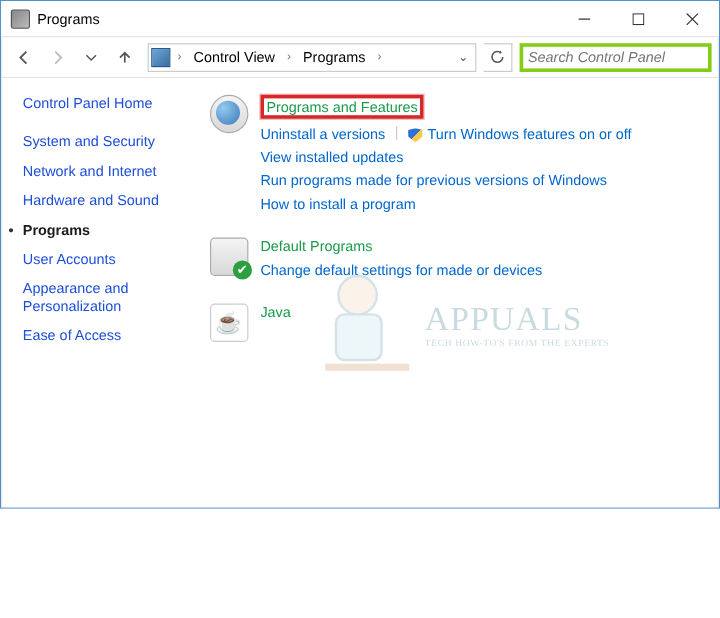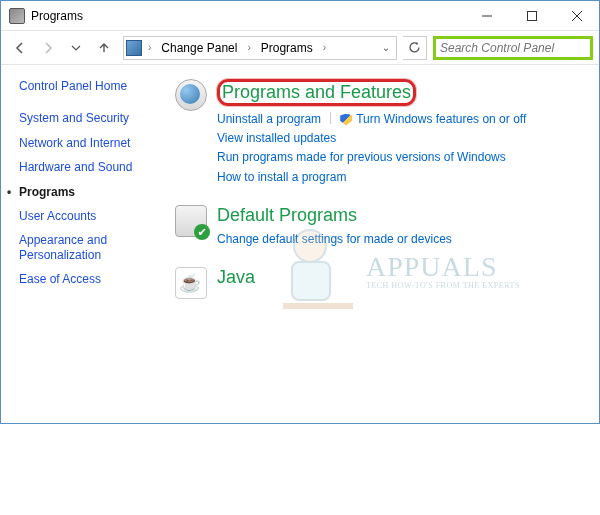--- a/index.html
+++ b/index.html
@@ -84,40 +84,40 @@
   .sicon.defaults::after{
     content:"✔"; position:absolute; right:-4px; bottom:-4px; width:16px; height:16px;
     background:#2e9f3e; color:#fff; border-radius:50%; font-size:11px; line-height:16px; text-align:center;
   }
   .sicon.java { background:#fff; border:1px solid #ccc; border-radius:4px; }
   .sicon.java::after{
     content:"☕"; position:absolute; left:0; top:0; width:30px; height:30px;
     font-size:18px; line-height:30px; text-align:center; color:#d1632a;
   }
   .section .sbody { flex:1; }
-  .section h2 { font-size:18px; font-weight:400; color:#1a9a4b; margin-bottom:4px; cursor:pointer;border-radius:11px; }
+  .section h2 { font-size:12px; font-weight:400; color:#1a9a4b; margin-bottom:4px; cursor:pointer; }
   .highlighted h2 {
     border: 3px solid #d62828; padding:0 2px; display:inline-block;
     box-shadow: 0 0 0 1px rgba(214,40,40,.3);
   }
   .links { display:flex; flex-wrap:wrap; gap:0 8px; }
   .links a {
     color:#0066cc; font-size:12px; text-decoration:none; cursor:pointer;
     display:inline-flex; align-items:center; gap:4px; line-height:1.6;
   }
   .links .divider { color:#ccc; }
   .shield {
     width:12px; height:12px; display:inline-block;
     background:
       linear-gradient(135deg,#2e6fd9 50%, #f7c948 50%);
     clip-path: polygon(50% 0, 100% 15%, 100% 60%, 50% 100%, 0 60%, 0 15%);
   }
 
   .watermark {
-    position:absolute; left:112px; top:160px; opacity:.25; pointer-events:none;
+    position:absolute; left:100px; top:160px; opacity:.25; pointer-events:none;
     font-family: "Comic Sans MS", cursive; color:#2b6f8c;
   }
   .watermark .char {
     width:80px; height:90px; display:inline-block; vertical-align:middle; position:relative;
   }
   .watermark .char .head{
     width:34px;height:34px;border-radius:50%;background:#f2d0b0;border:2px solid #5a8ea8;
     position:absolute; left:10px; top:4px;
   }
   .watermark .char .body{
@@ -175,21 +175,21 @@
     </div>
     <div class="navbtn">
       <svg width="14" height="14" viewBox="0 0 14 14">
           <path d="M7 11 V3 M3 7 L7 3 L11 7" fill="none" stroke="#555" stroke-width="1.4"></path>
         </svg>
     </div>
 
     <div class="addr">
       <div class="cp-icon"></div>
       <span class="sep">›</span>
-      <span class="crumb">Change Panel</span>
+      <span class="crumb">Control View</span>
       <span class="sep">›</span>
       <span class="crumb">Programs</span>
       <span class="sep">›</span>
       <span class="flex1"></span>
       <span class="dropdown-btn">⌄</span>
     </div>
     <div class="refresh">
       <svg width="13" height="13" viewBox="0 0 13 13">
           <path d="M11 6.5 A4.5 4.5 0 1 1 9.5 3" fill="none" stroke="#555" stroke-width="1.3"></path>
           <path d="M9 1 L10 3.2 L7.8 3.6 Z" fill="#555"></path>
@@ -214,21 +214,21 @@
       <a>Ease of Access</a>
     </div>
 
     <div class="content">
 
       <div class="section highlighted">
         <div class="sicon programs"></div>
         <div class="sbody">
           <h2>Programs and Features</h2>
           <div class="links">
-            <a>Uninstall a program</a>
+            <a>Uninstall a versions</a>
             <span class="divider">|</span>
             <a>
               <span class="shield"></span>
               <span>Turn Windows features on or off</span>
             </a>
             <div style="flex-basis:100%;height:0"></div>
             <a>View installed updates</a>
             <div style="flex-basis:100%;height:0"></div>
             <a>Run programs made for previous versions of Windows</a>
             <div style="flex-basis:100%;height:0"></div>

